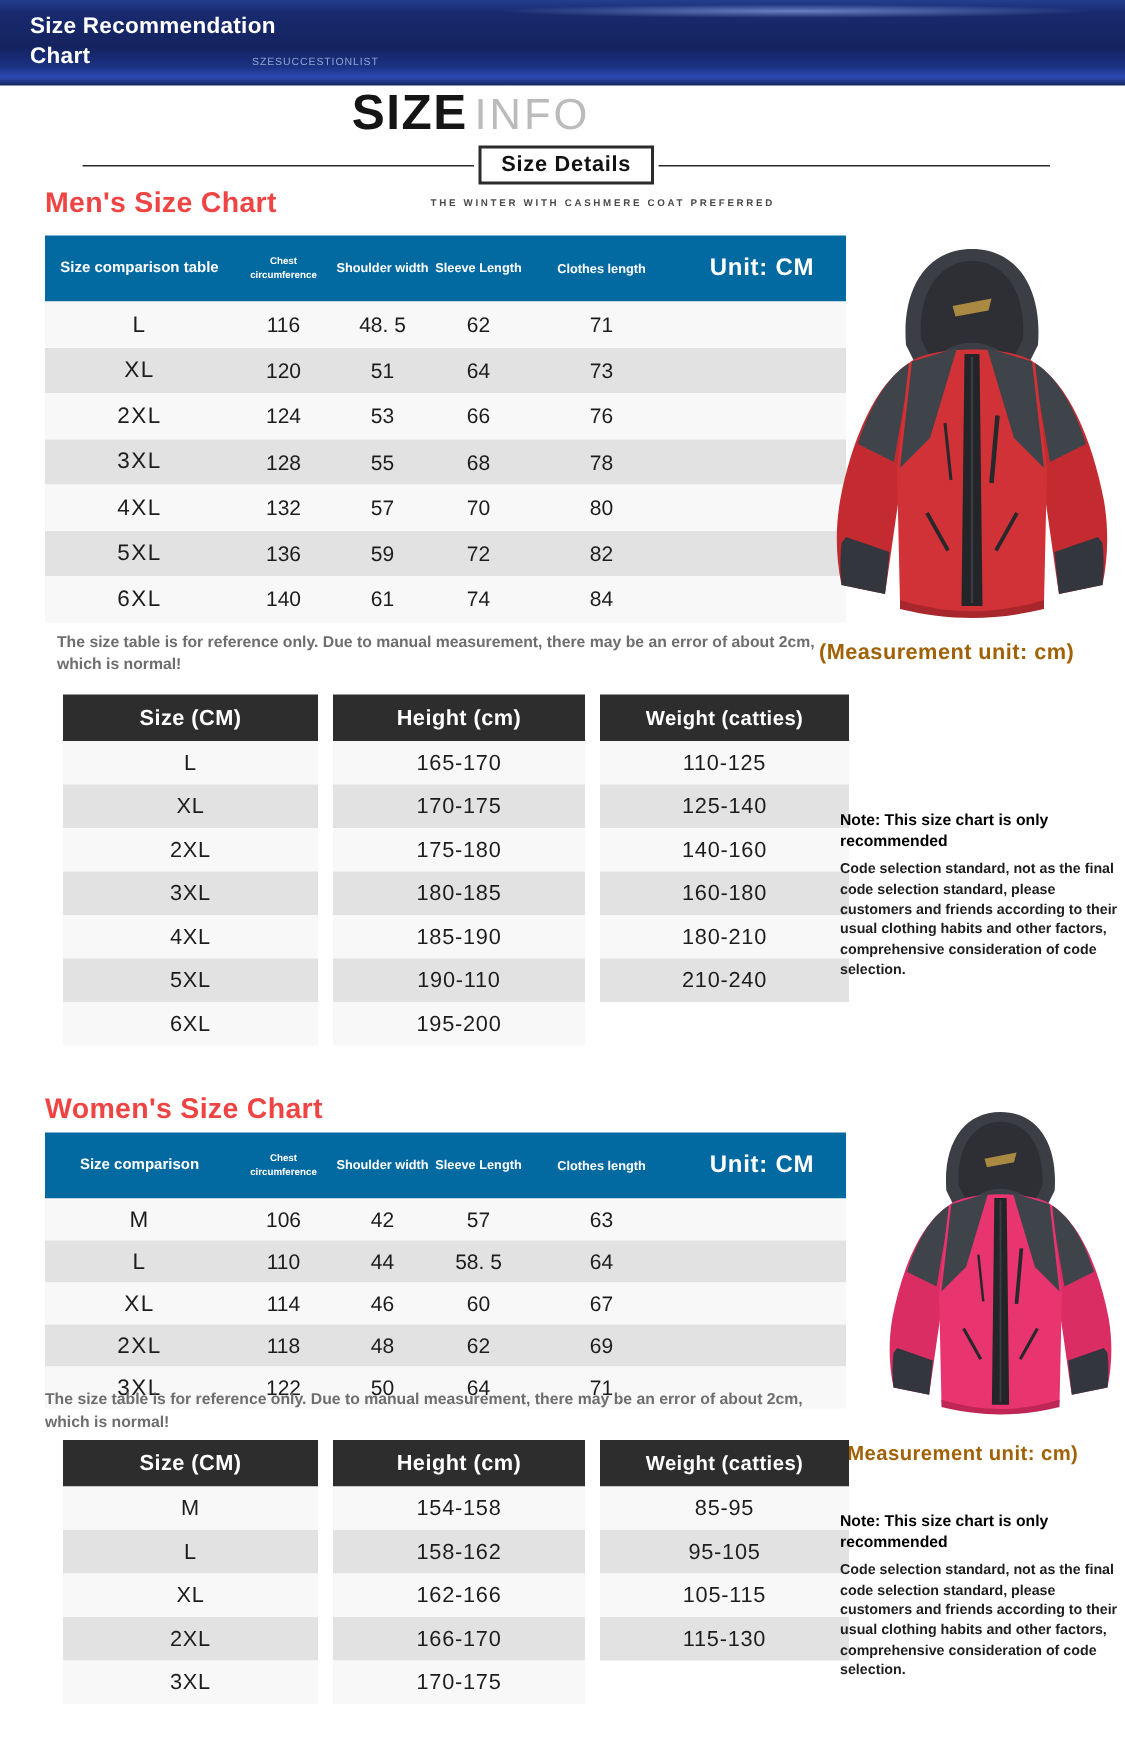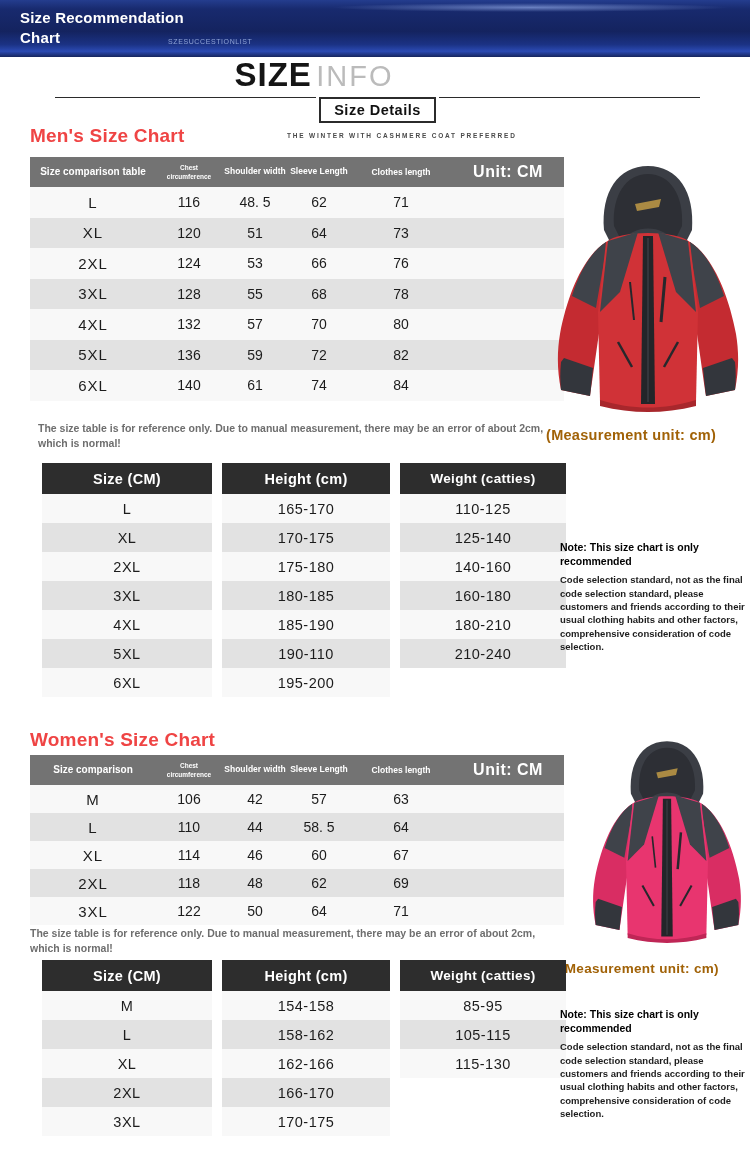--- a/index.html
+++ b/index.html
@@ -21,34 +21,34 @@
     position:absolute; left:20px; top:8px; width:190px; color:#ffffff;
     font-size:15px; font-weight:bold; line-height:1.35; letter-spacing:.2px;
   }
   .banner-subtitle {
     position:absolute; left:168px; top:38px; color:#8fa3d6; font-size:7px; letter-spacing:.6px;
   }
   
   .size-info { position:absolute; top:56px; left:0; width:628px; text-align:center; }
   .size-word { font-size:33px; font-weight:800; letter-spacing:1px; color:#151515; }
   .info-word { font-size:29px; font-weight:300; letter-spacing:2px; color:#bbbbbb; }
-  .details-row { position:absolute; top:97px; left:55px; width:645px; display:flex; }
+  .details-row { position:absolute; top:97px; left:55px; width:645px; display:flex; align-items:center; }
   .details-row .line { flex:1; height:0; border-top:1.5px solid #2b2b2b; }
   .details-box {
     border:2px solid #2b2b2b; padding:3px 13px; font-weight:bold; font-size:14.5px;
     color:#111; margin:0 3px; background:#fff; letter-spacing:.5px;
   }
   .tagline {
     position:absolute; top:132px; left:287px; font-size:6.5px; font-weight:bold;
     letter-spacing:1.8px; color:#4a4a4a;
   }
   .section-title { position:absolute; left:30px; margin:0; font-size:19px; font-weight:800; color:#ef4444; letter-spacing:.2px; }
   
   .measure-table { position:absolute; left:30px; width:510px; border-collapse:collapse; table-layout:fixed; }
-  .measure-table thead tr { background:#737373; color:#fff; height:30px; }
+  .measure-table thead tr { background:#0369a1; color:#fff; height:44px; }
   .measure-table th { font-weight:bold; text-align:center; vertical-align:middle; padding:0 2px; }
   .h-size { width:122px; font-size:10px; line-height:1.25; }
   .h-chest { width:62px; font-size:6.5px; line-height:1.4; }
   .h-shoulder { width:62px; font-size:8.5px; line-height:1.3; }
   .h-sleeve { width:58px; font-size:8.5px; line-height:1.3; }
   .h-clothes { width:98px; font-size:8.5px; }
   .h-unit { width:108px; font-size:16px; letter-spacing:.5px; }
   .measure-table tbody tr { height:30.5px; }
   .measure-table.compact tbody tr { height:28px; }
   .measure-table tbody tr:nth-child(odd) { background:#f8f8f8; }
@@ -332,20 +332,21 @@
       <div class="fit-header">Height (cm)</div>
     <div class="fit-cell">154-158</div>
         <div class="fit-cell">158-162</div>
         <div class="fit-cell">162-166</div>
         <div class="fit-cell">166-170</div>
         <div class="fit-cell">170-175</div>
       </div>
     <div class="fit-col">
       <div class="fit-header" style="font-size:13.5px">Weight (catties)</div>
     <div class="fit-cell">85-95</div>
+        <div class="fit-cell">95-105</div>
         <div class="fit-cell">105-115</div>
         <div class="fit-cell">115-130</div>
       </div>
   </div>
 
   <div class="side-note" style="top:1007px">
     <h4>Note: This size chart is only recommended</h4>
     <p>Code selection standard, not as the final code selection standard, please customers and friends according to their usual clothing habits and other factors, comprehensive consideration of code selection.</p>
   </div>
 

